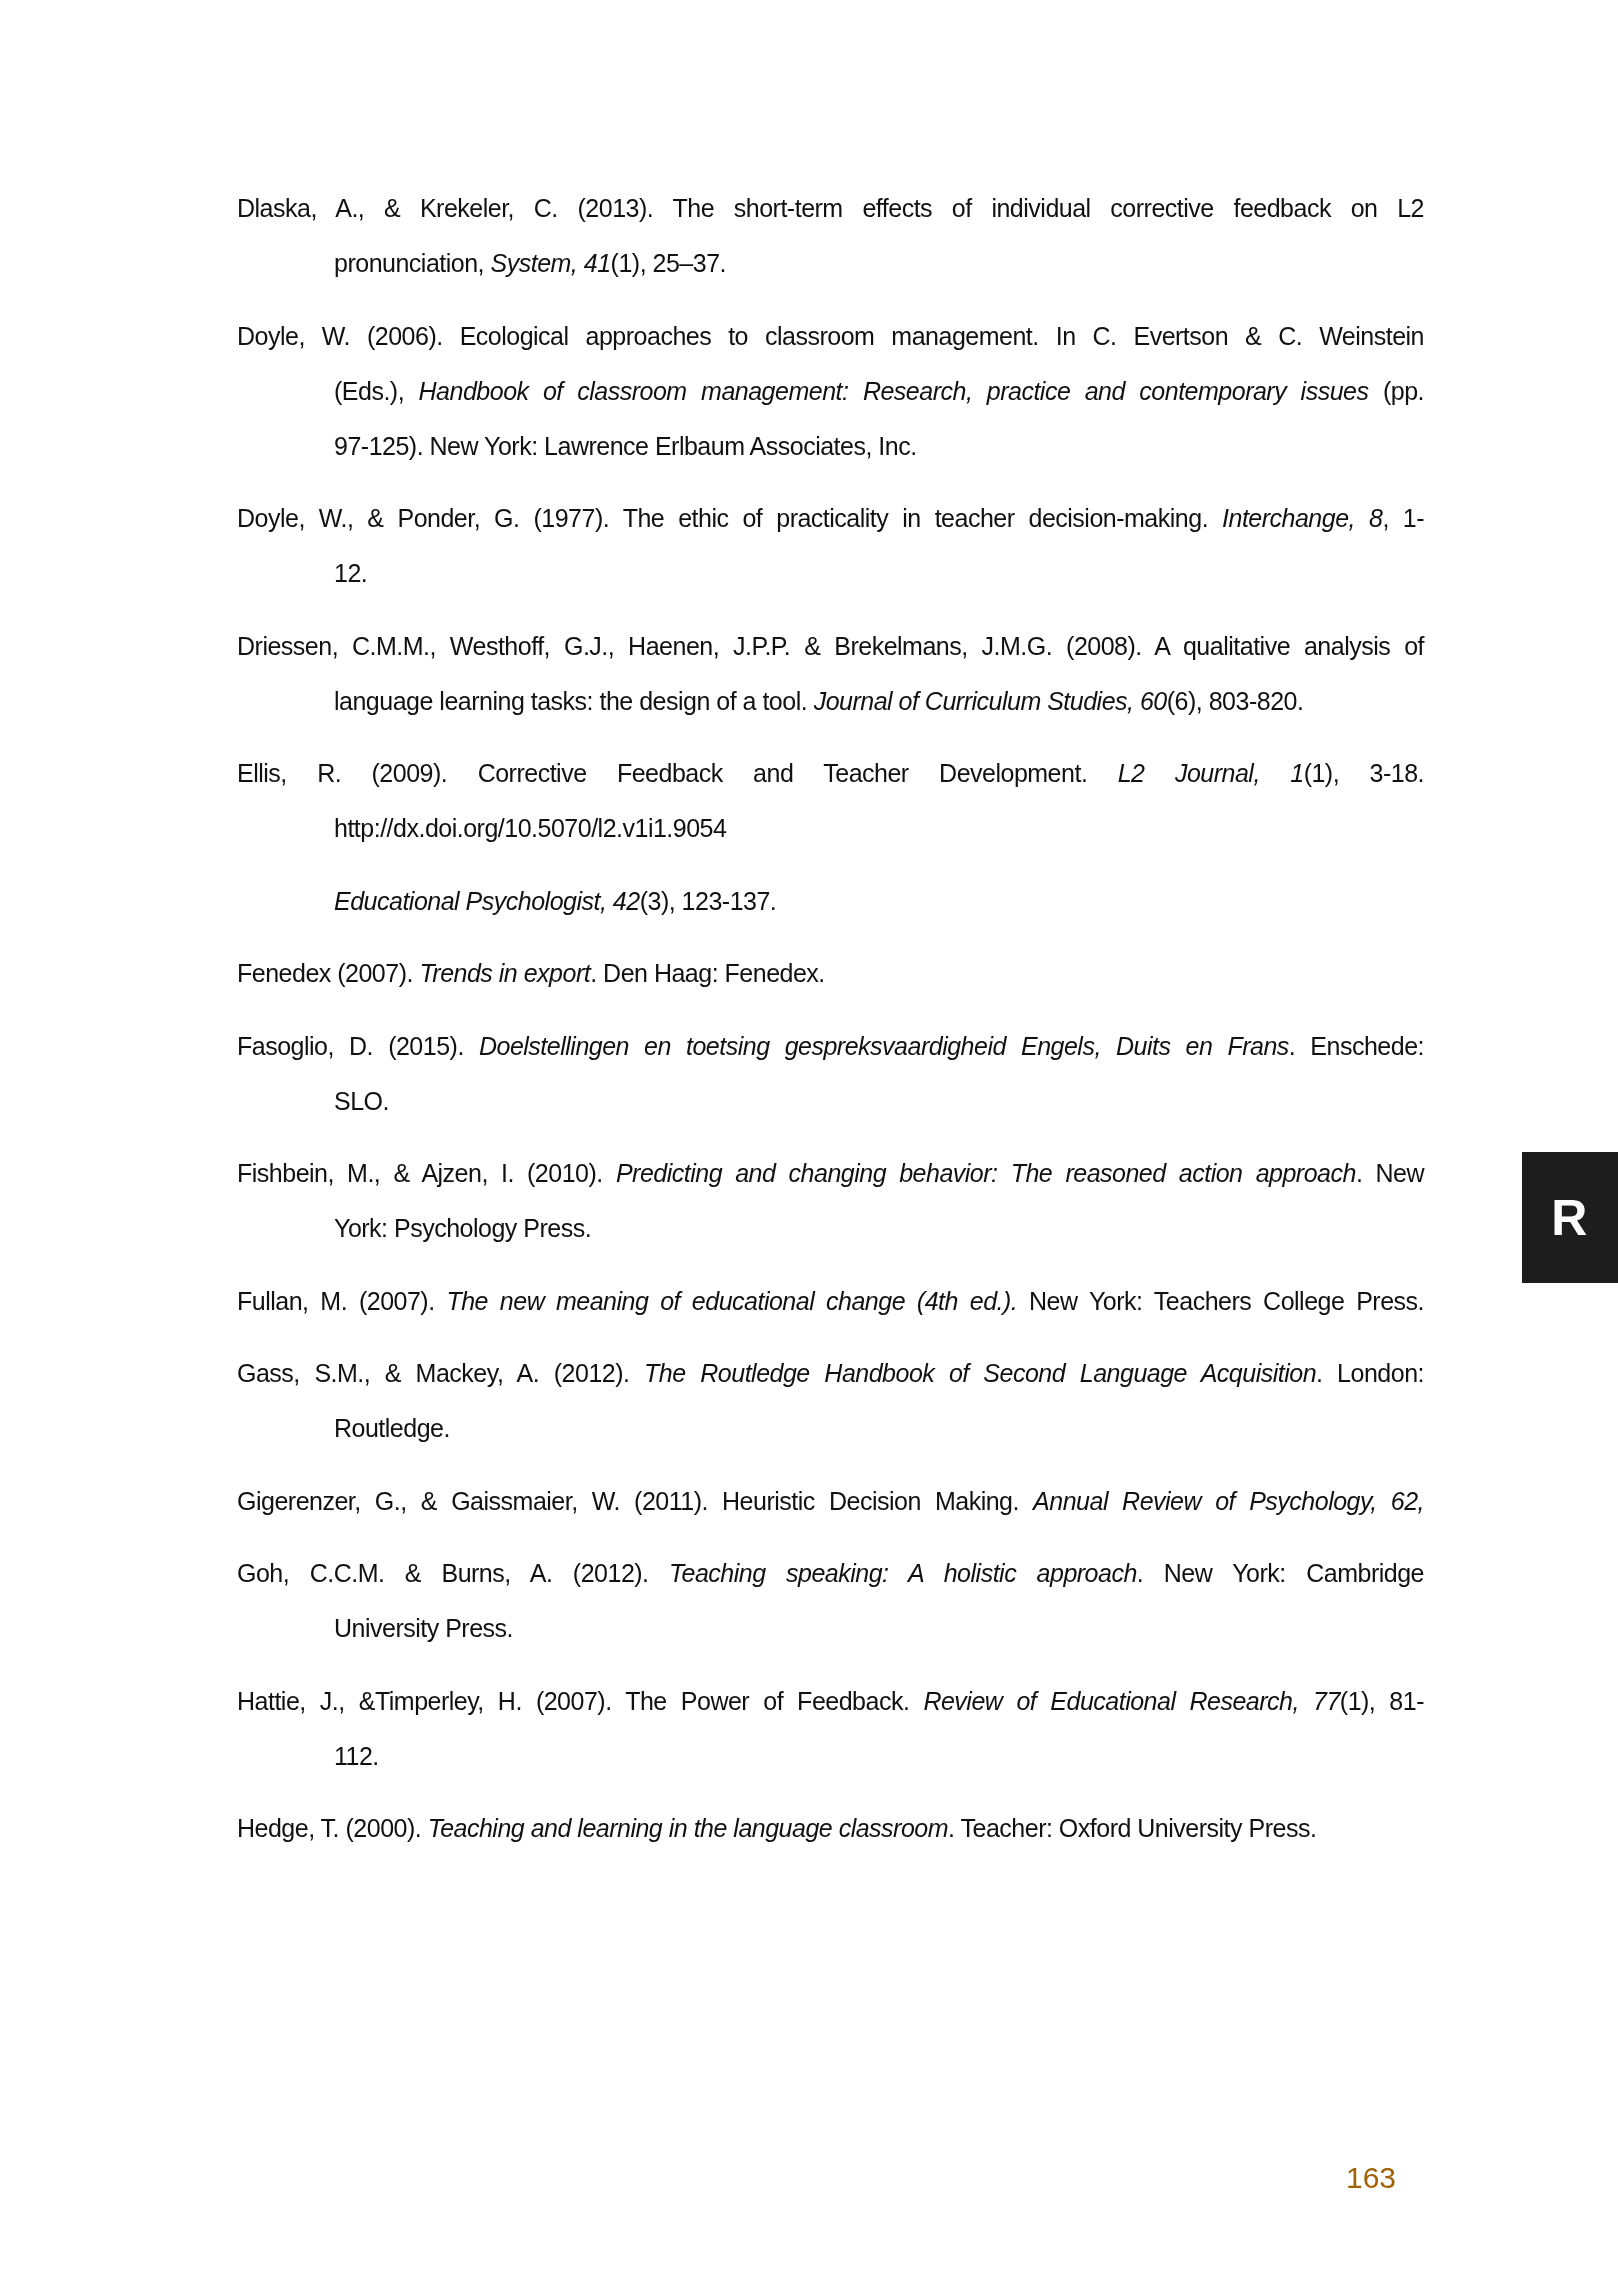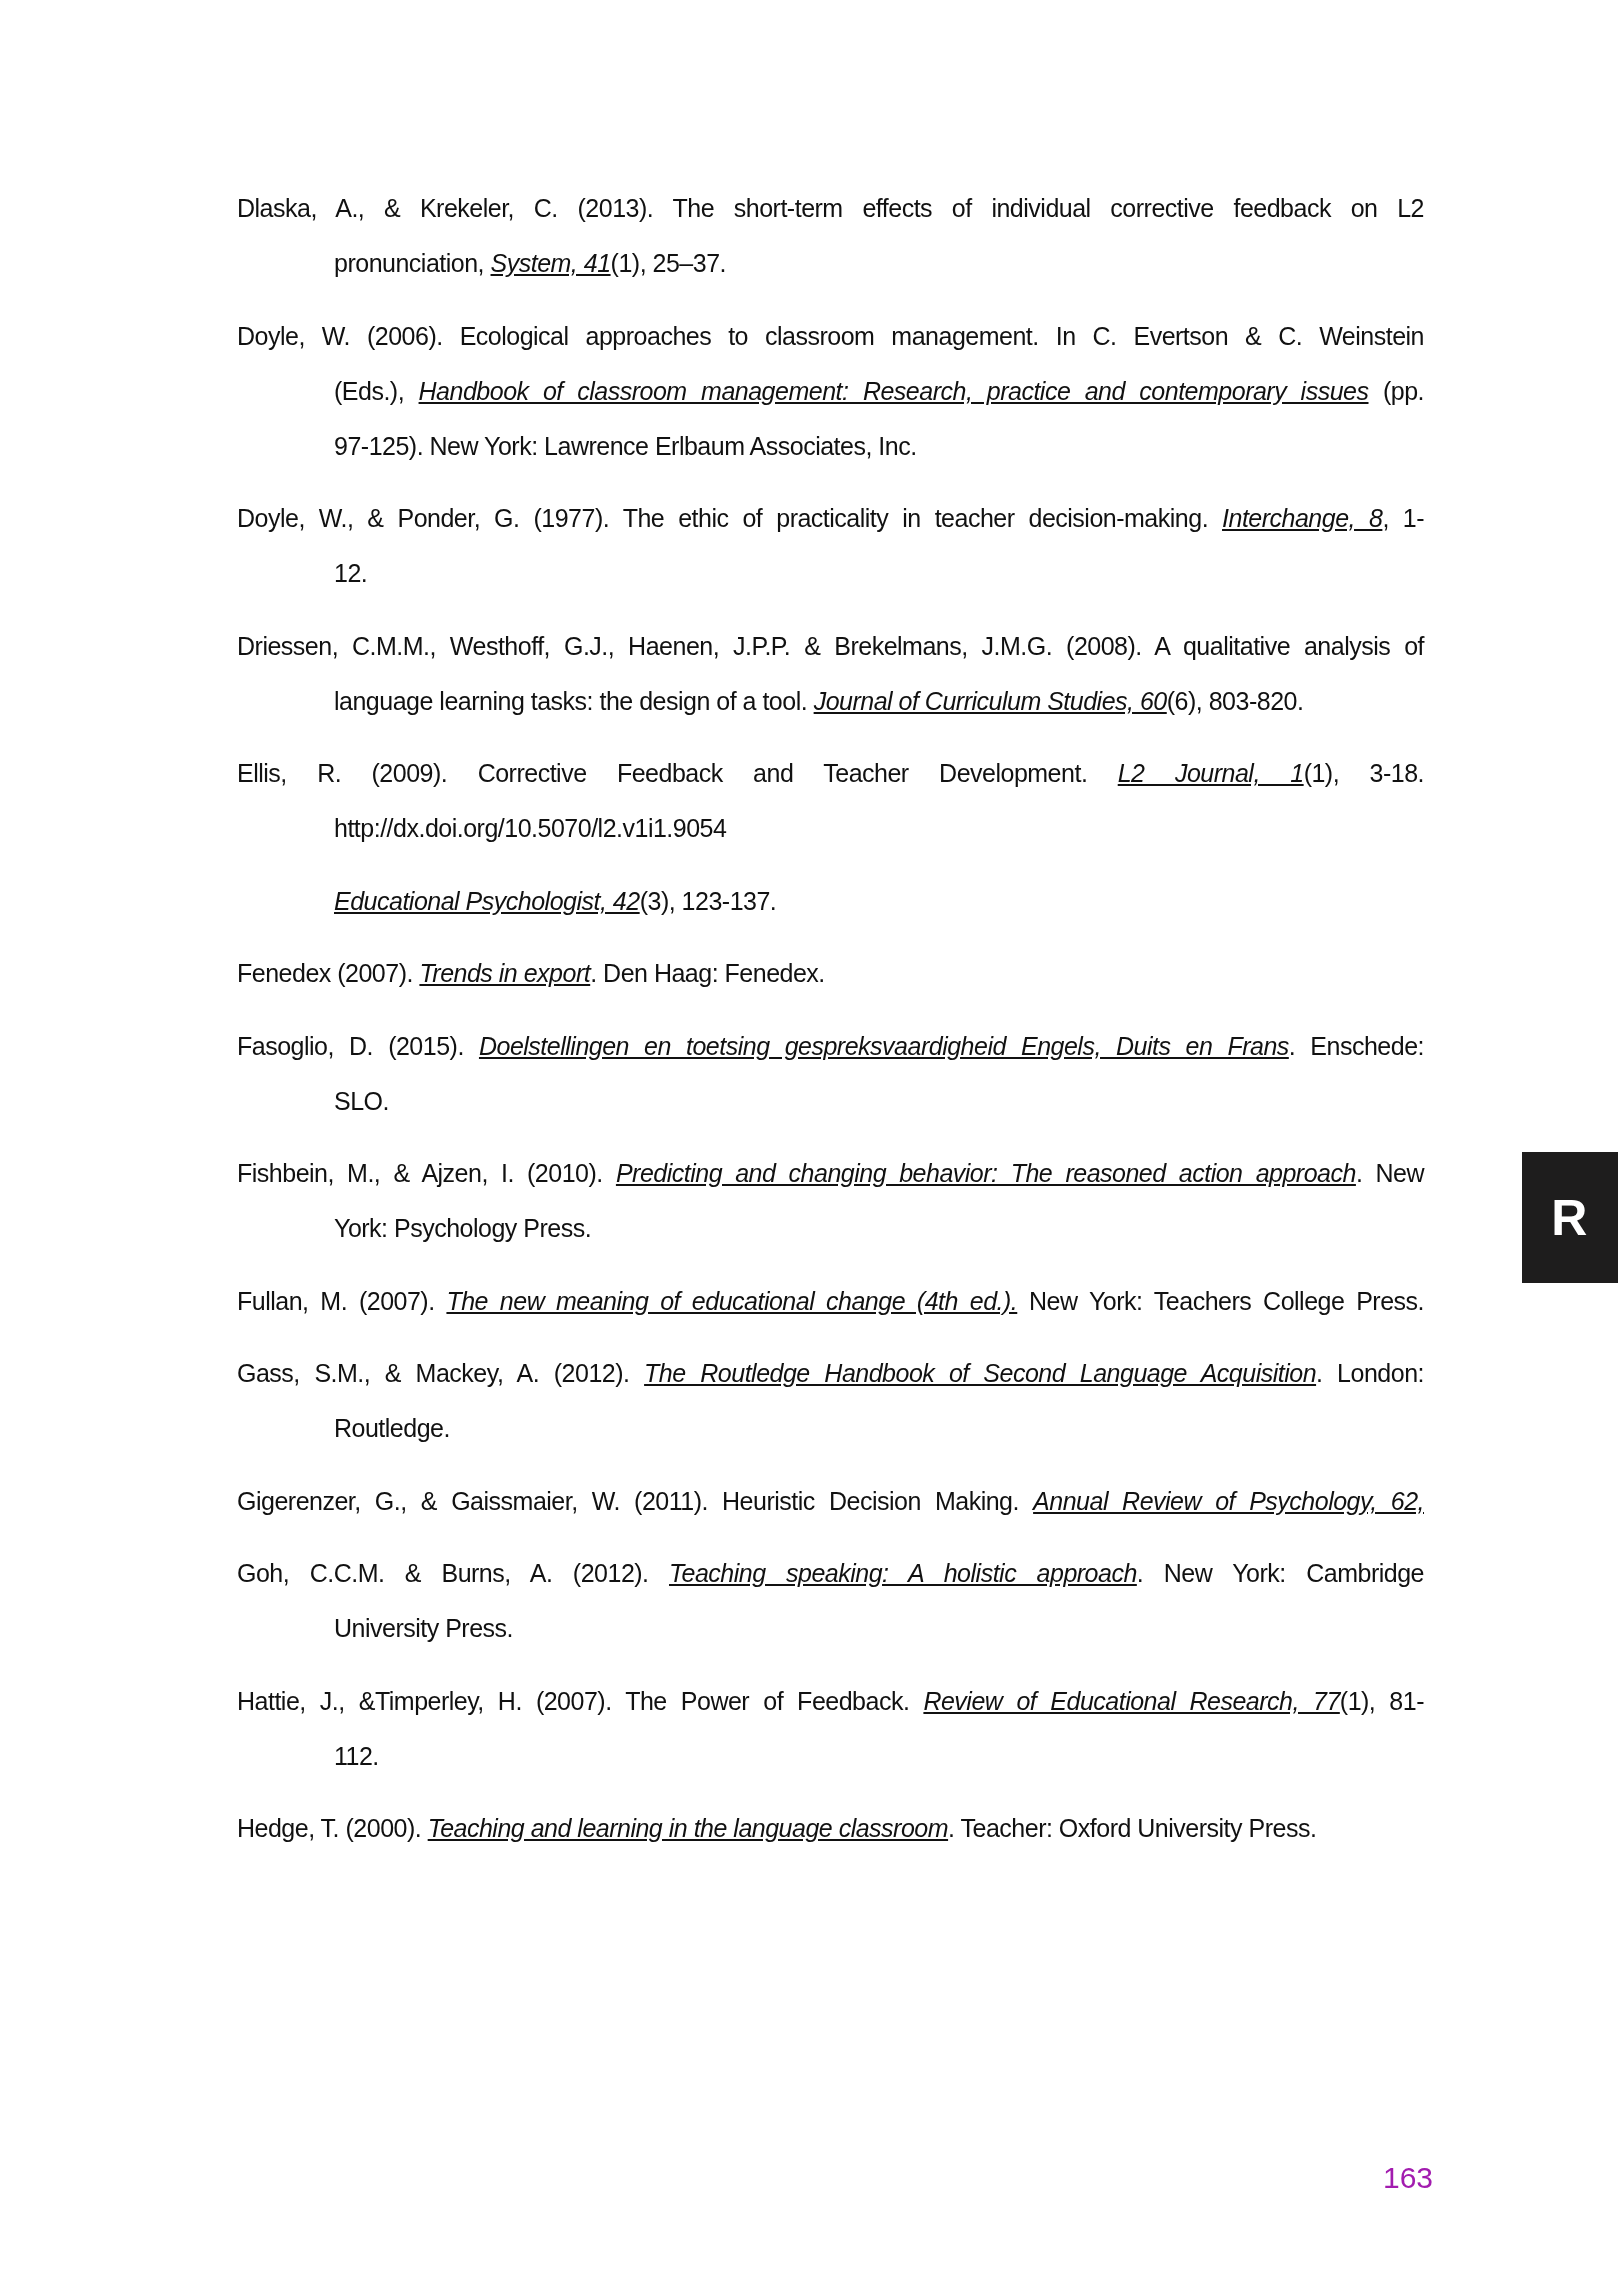--- a/index.html
+++ b/index.html
@@ -45,21 +45,20 @@
     .ref-line.justify {
       text-align: justify;
       text-align-last: justify;
       white-space: normal;
     }
     .ref-line.cont {
       padding-left: 97px;
     }
     .ref-line .it {
       font-style: italic;
-      text-decoration: underline;
     }
     .section-tab {
       position: absolute;
       left: 1522px;
       top: 1152px;
       width: 96px;
       height: 131px;
       background: #1e1d1d;
       display: flex;
       align-items: center;
@@ -68,25 +67,25 @@
     .section-tab span {
       color: #ffffff;
       font-family: "Liberation Sans", sans-serif;
       font-weight: bold;
       font-size: 50px;
       line-height: 1;
       margin-left: -1.5px;
     }
     .page-number {
       position: absolute;
-      left: 1383px;
+      left: 1346px;
       top: 2163px;
       font-family: "Liberation Sans", sans-serif;
       font-size: 30px;
-      color: #a21caf;
+      color: #a16207;
       line-height: 1;
     }
   </style>
 </head>
 <body>
 
 <div class="page">
 
   <div class="references" id="references">
       <div class="ref-entry">

